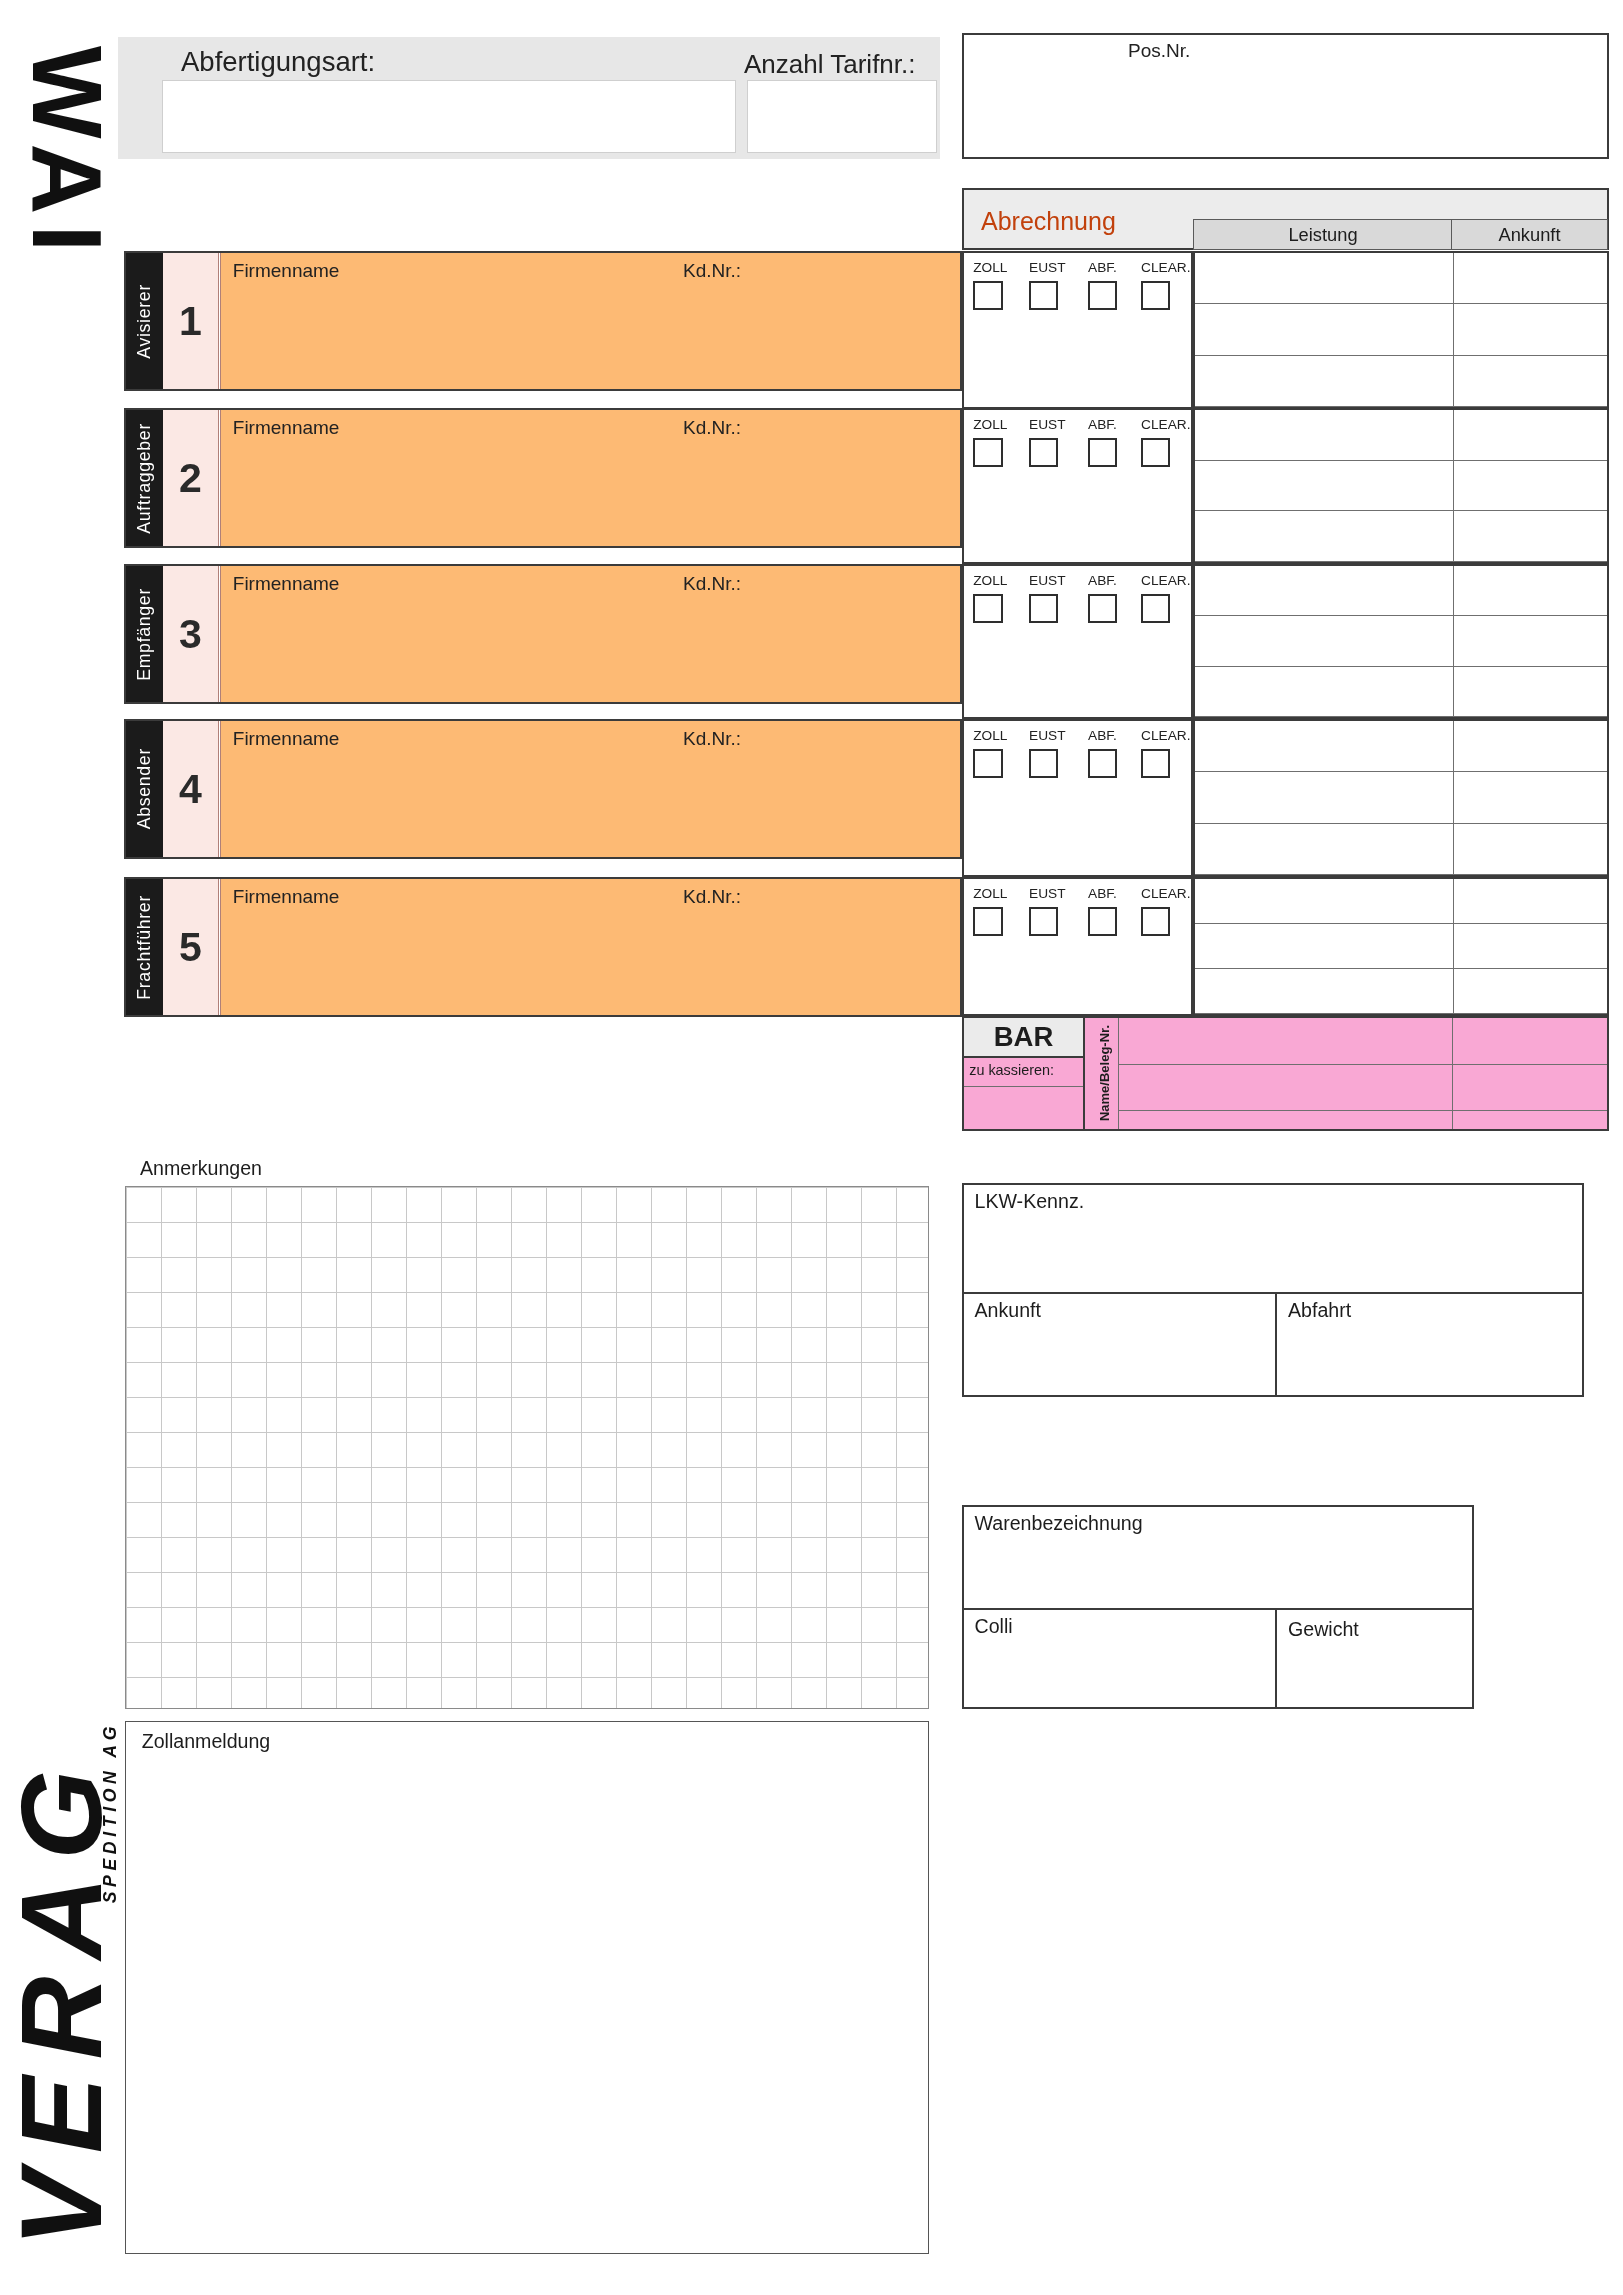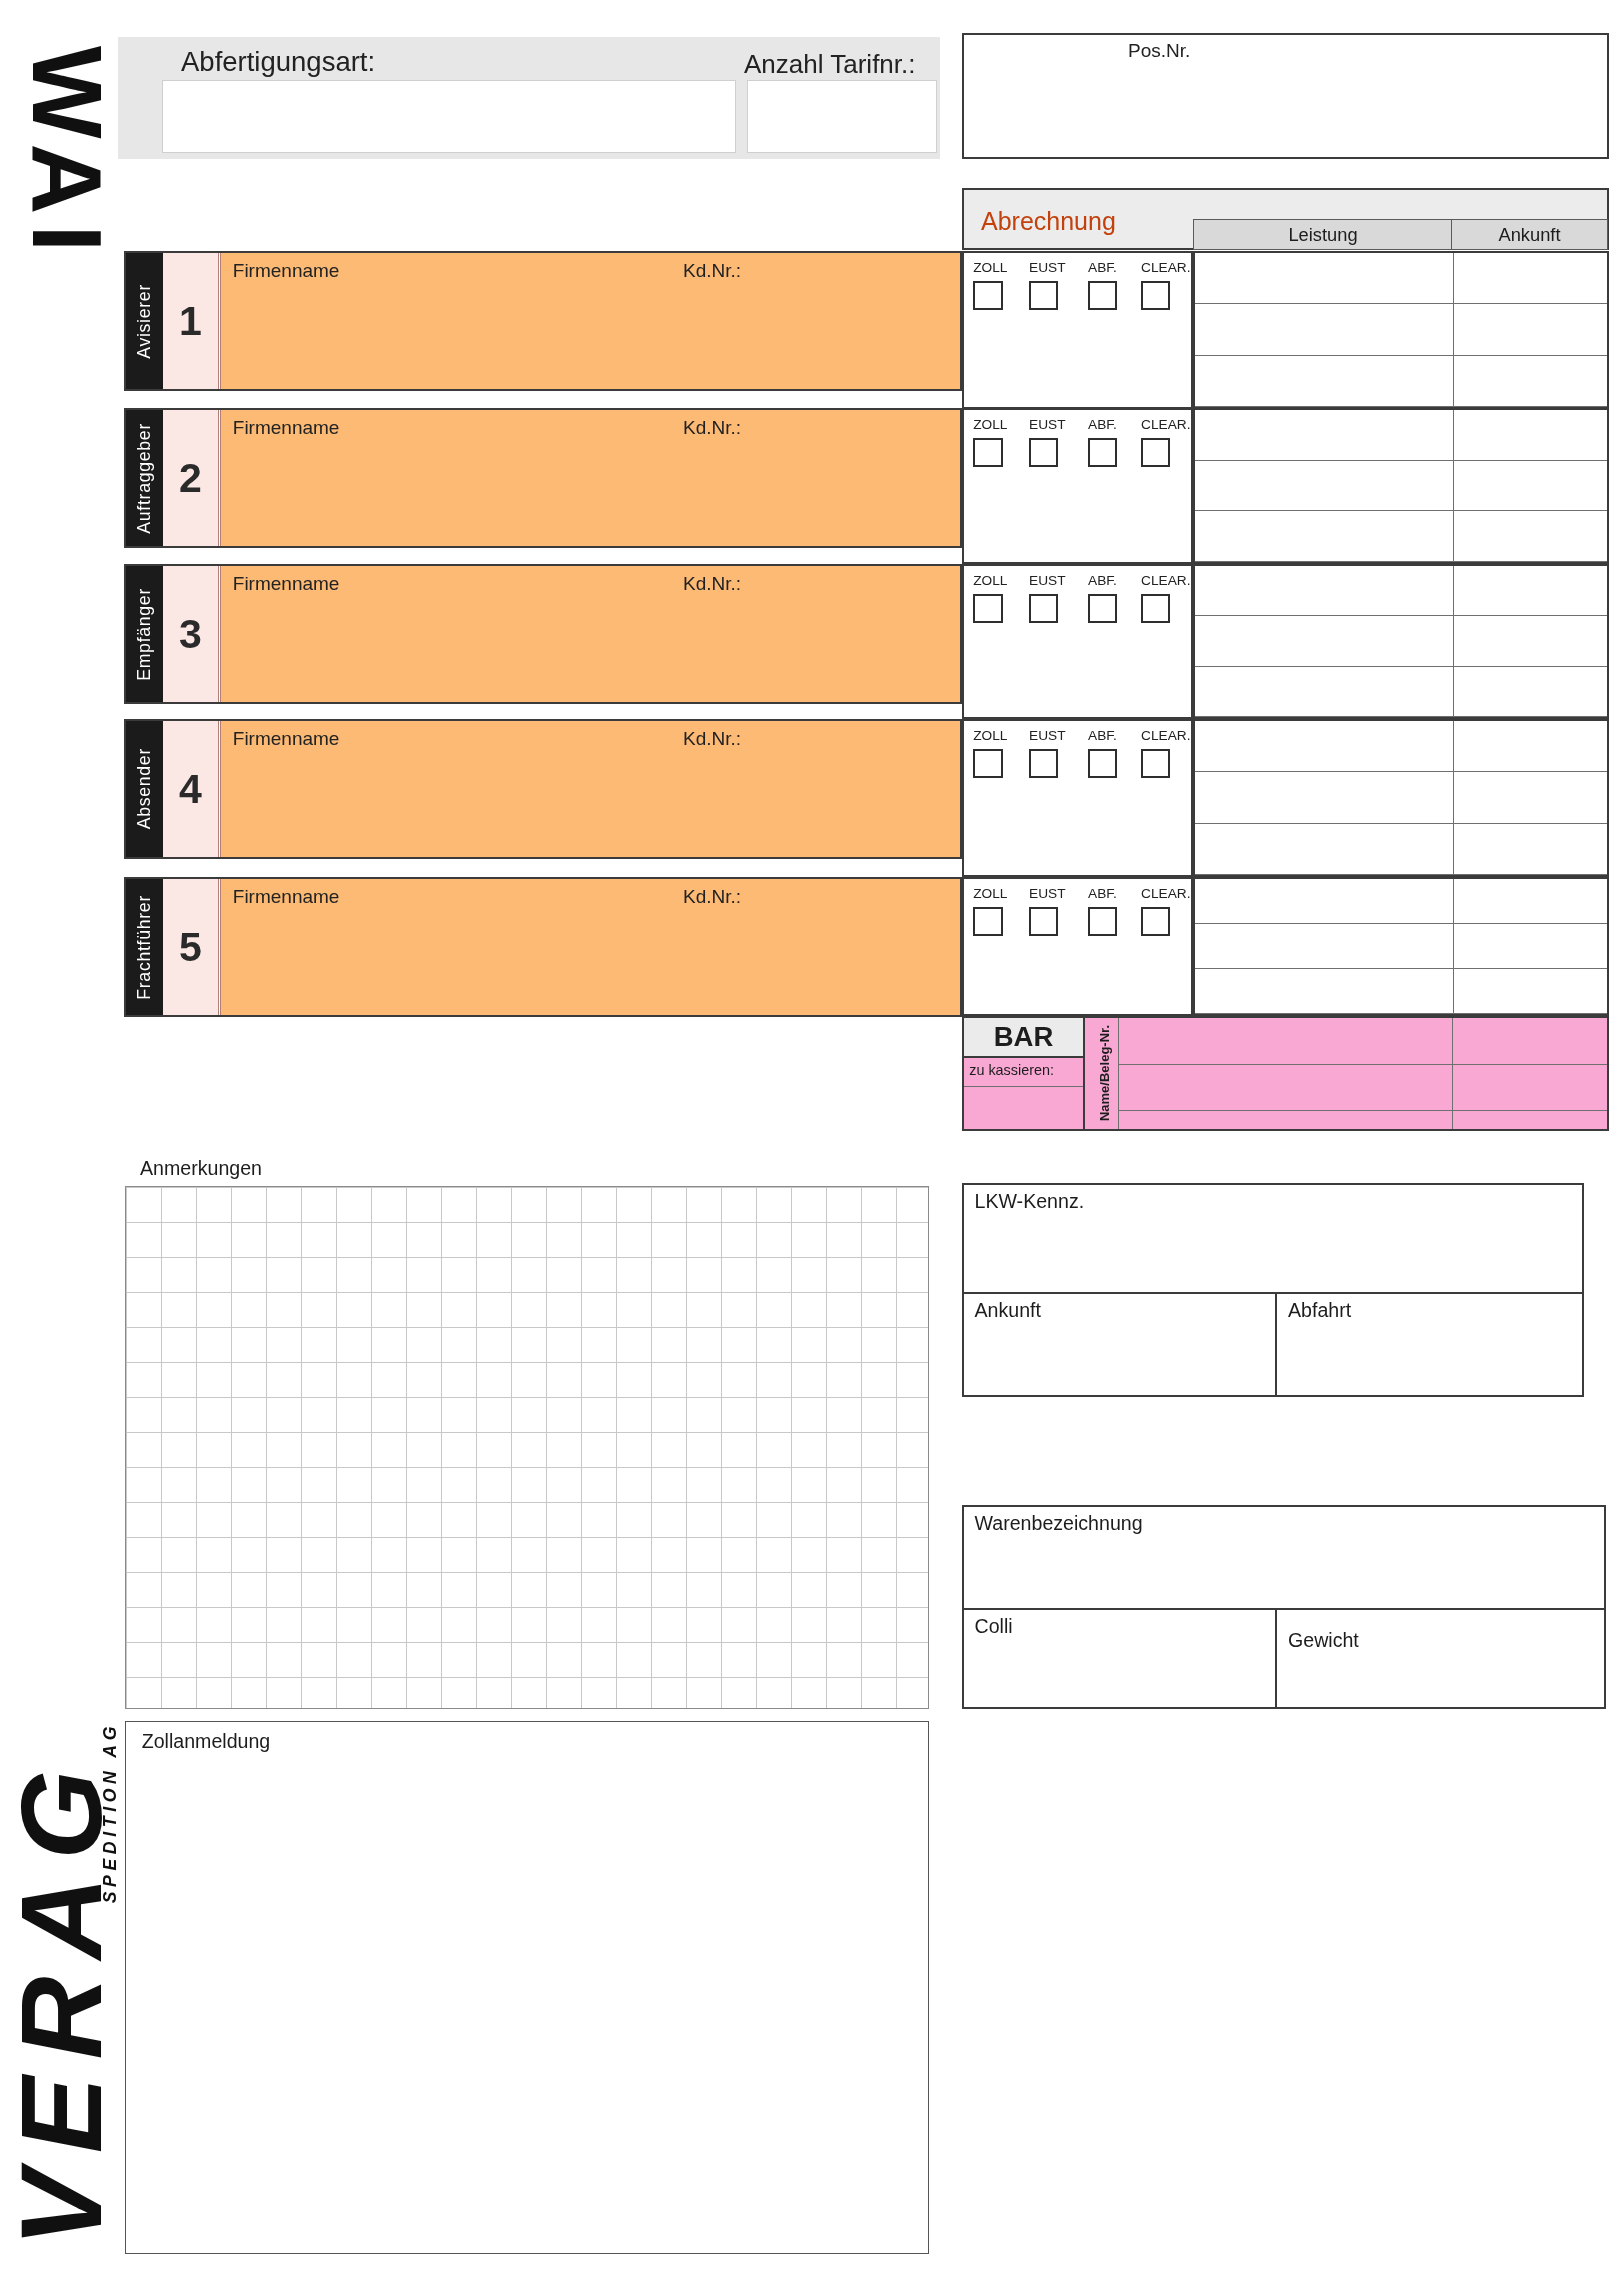--- a/index.html
+++ b/index.html
@@ -320,31 +320,31 @@
       <div class="cell-divider-v" style="left:311px;"></div>
       <div class="abs" style="left:0; top:0; width:311px; height:100%;padding-left:40px;">
         <span class="abs sec-label" style="left:10.5px; top:5.2px;">Ankunft</span>
       </div>
       <div class="abs" style="left:311px; top:0; right:0; height:100%;">
         <span class="abs sec-label" style="left:13px; top:5.2px;">Abfahrt</span>
       </div>
     </div>
   </div>
 
-  <div class="abs outline-box" style="left:962px; top:1505px; width:644px; height:204px;">
+  <div class="abs outline-box" style="left:962px; top:1505px; width:512px; height:204px;">
     <div class="abs" style="left:0; top:0; right:0; height:101px;">
       <span class="abs sec-label" style="left:10.5px; top:5.2px;">Warenbezeichnung</span>
     </div>
     <div class="abs" style="left:0; top:101px; right:0; bottom:0; border-top:2px solid #3b3b3b;">
       <div class="cell-divider-v" style="left:311px;"></div>
       <div class="abs" style="left:0; top:0; width:311px; height:100%;">
         <span class="abs sec-label" style="left:10.5px; top:5.2px;">Colli</span>
       </div>
       <div class="abs" style="left:311px; top:0; right:0; height:100%;">
-        <span class="abs sec-label" style="left:13px; top:19px;">Gewicht</span>
+        <span class="abs sec-label" style="left:13px; top:8px;">Gewicht</span>
       </div>
     </div>
   </div>
 
   <div class="abs" style="left:125px; top:1721px; width:804px; height:533px; border:1.3px solid #555; background:#fff;">
     <span class="abs sec-label" style="left:15.7px; top:7.9px;">Zollanmeldung</span>
   </div>
 
 
   <div class="abs center" style="left:23.6px; top:1741px; width:75px; height:517px;">

